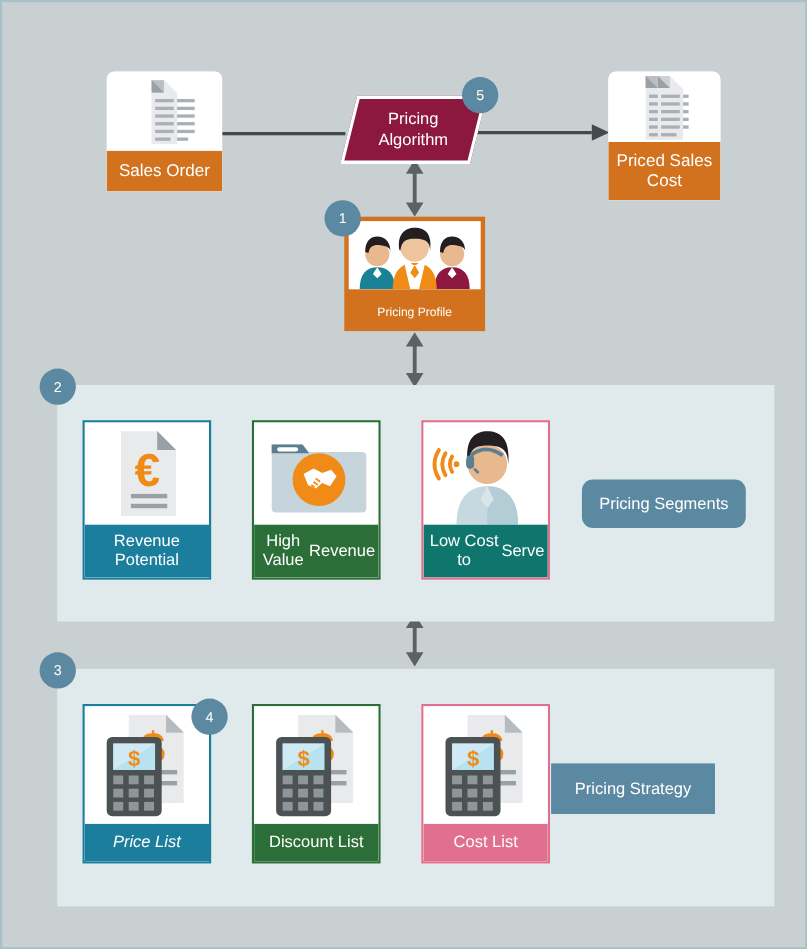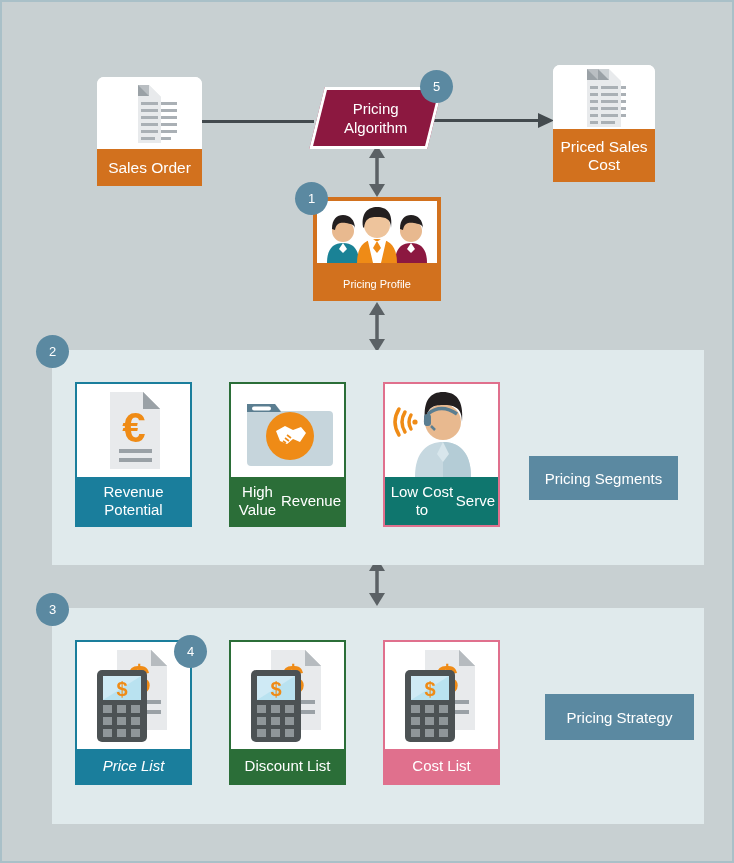--- a/index.html
+++ b/index.html
@@ -178,21 +178,21 @@
     <polygon points="11,0 19,13 3,13" fill="#5b6165"></polygon>
     <polygon points="11,50 19,37 3,37" fill="#5b6165"></polygon>
   </svg>
 
   <svg class="conn" style="left:364px; top:556px;" width="22" height="48">
     <line x1="11" y1="8" x2="11" y2="40" stroke="#5b6165" stroke-width="3.5"></line>
     <polygon points="11,0 19,13 3,13" fill="#5b6165"></polygon>
     <polygon points="11,48 19,35 3,35" fill="#5b6165"></polygon>
   </svg>
 
-  <div class="doc-node" style="left:95px; top:63px; width:105px; height:109px;margin-top:12px;">
+  <div class="doc-node" style="left:95px; top:63px; width:105px; height:109px;">
     <div class="icon-area" style="height:72px;">
       <svg width="105" height="72" viewBox="0 0 105 72">
         <path d="M41 8 L52 8 L64 20 L64 66 L41 66 Z" fill="#e8eaec"></path>
         <path d="M41 8 L52 8 L52 20 L64 20 L64 66 L41 66 Z" fill="#e8eaec"></path>
         <polygon points="41,8 52,8 52,19 41,19" fill="#b9bec2"></polygon>
         <polygon points="41,8 41,19 52,19" fill="#9aa1a6"></polygon>
         <g fill="#aab0b5">
           <rect x="44" y="25" width="36" height="3"></rect>
           <rect x="44" y="32" width="36" height="3"></rect>
           <rect x="44" y="39" width="36" height="3"></rect>
@@ -357,21 +357,21 @@
         </g>
         <circle cx="30" cy="38" r="2.6" fill="#ef8b16"></circle>
       </svg>
     </div>
     <div class="tile-label" style="height:48px; flex-direction:row; background:#0f766e;">
       <span>Low Cost to</span>
       <span>Serve</span>
     </div>
   </div>
 
-  <div class="chip" style="left:527px; top:454px; width:149px; height:44px;">Pricing Segments</div>
+  <div class="chip" style="left:527px; top:434px; width:149px; height:44px;border-radius:10px;">Pricing Segments</div>
 
   <div class="panel" style="left:50px; top:606px; width:652px; height:216px;"></div>
   <div class="badge" style="left:34px; top:591px;">3</div>
 
   <div class="tile" style="left:73px; top:638px; width:117px; height:145px; border:2px solid #1a7e9c;">
     <div class="tile-pic" style="height:107px;">
       <svg width="113" height="107" viewBox="0 0 113 107">
         <path d="M40 8 L74 8 L90 24 L90 88 L40 88 Z" fill="#e8eaec"></path>
         <polygon points="74,8 74,24 90,24" fill="#c9ced2"></polygon>
         <polygon points="74,8 90,24 74,24" fill="#b6bbbf"></polygon>
@@ -450,15 +450,15 @@
             <rect x="54" y="75" width="9" height="8"></rect>
           <rect x="26" y="87" width="9" height="8"></rect>
             <rect x="40" y="87" width="9" height="8"></rect>
             <rect x="54" y="87" width="9" height="8"></rect>
         </g>
       </svg>
     </div>
     <div class="tile-label" style="height:34px; background:#e0708d;">Cost List</div>
   </div>
 
-  <div class="chip" style="left:543px; top:692px; width:149px; height:46px;">Pricing Strategy</div>
+  <div class="chip" style="left:499px; top:692px; width:149px; height:46px;">Pricing Strategy</div>
 
 </div>
 
 </body></html>

